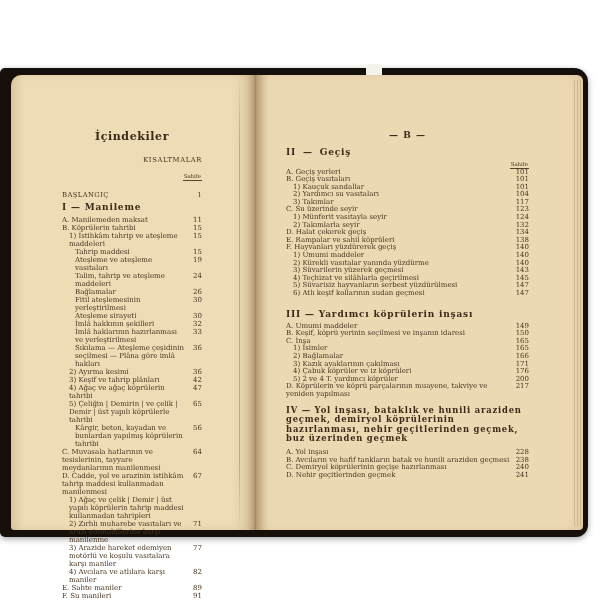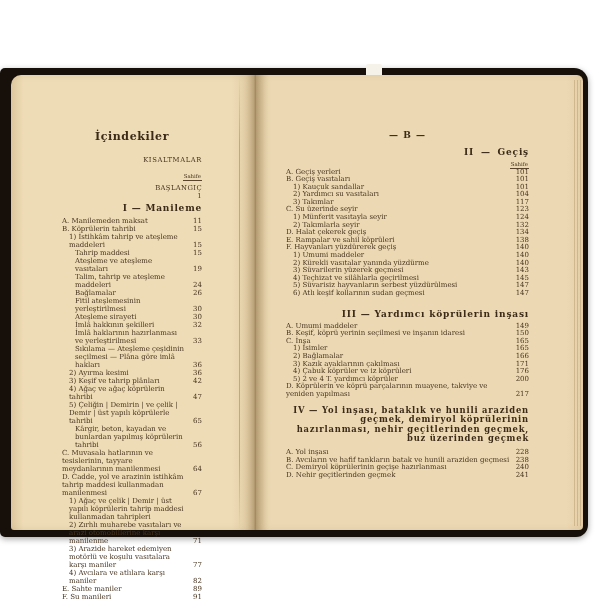--- a/index.html
+++ b/index.html
@@ -26,35 +26,35 @@
     box-shadow:inset 9px 0 12px -7px rgba(90,60,20,.45);
     padding:55px 54px 0 30px; }
   .page-right::after { content:''; position:absolute; right:2px; top:5px; bottom:4px; width:7px;
     background:repeating-linear-gradient(to right, rgba(150,110,60,.28) 0 1px, rgba(0,0,0,0) 1px 3px); }
 
   .contents-title { font-size:11px; font-weight:bold; text-align:center;
                     letter-spacing:.6px; color:#3b2a18; margin-bottom:13px; }
   .kisaltmalar { font-size:6.8px; letter-spacing:.6px; margin-bottom:9px;text-align:right; }
   .sahife { display:block; margin-left:auto; width:-moz-fit-content; width:fit-content;
             font-size:5.4px; border-bottom:.6px solid #5a442c; padding:0 1px .5px 1px; }
-  .section-h { font-size:9px; font-weight:bold; text-align:right; color:#3b2a18;
+  .section-h { font-size:9px; font-weight:bold; text-align:left; color:#3b2a18;
                letter-spacing:.8px; margin:3px 0 4px 0; }
   .section-h.sp { word-spacing:3px; }
   .section-h.multi { font-size:8.4px; line-height:9.6px; margin:7px 0 5px 0; }
   .page-b-header { font-size:9px; font-weight:bold; text-align:center; color:#3b2a18;
                    letter-spacing:1px; margin-bottom:7px; }
 
   .toc { width:100%; }
-  .toc-row { display:flex; align-items:flex-end; font-size:7px; line-height:8px; }
+  .toc-row { display:flex; align-items:flex-start; font-size:7px; line-height:8px; }
   .page-right .toc-row { line-height:7.6px; }
   .toc-row .t { flex:1; }
   .toc-row .pg { width:18px; text-align:right; white-space:nowrap; }
   .ind1 .t { padding-left:7px; }
   .ind2 .t { padding-left:13px; }
-  .baslangic { font-size:6.8px; letter-spacing:.4px; margin:3px 0 1px 0;flex-direction:column; } .gap-m { height:8px; }
+  .baslangic { font-size:6.8px; letter-spacing:.4px; margin:10px 0 1px 0; } .gap-m { height:8px; }
 </style>
 </head>
 <body>
 
 <div class="scene">
   <div class="book">
     <div class="bookmark"></div>
     <div class="pages">
 
       <div class="page page-left">

